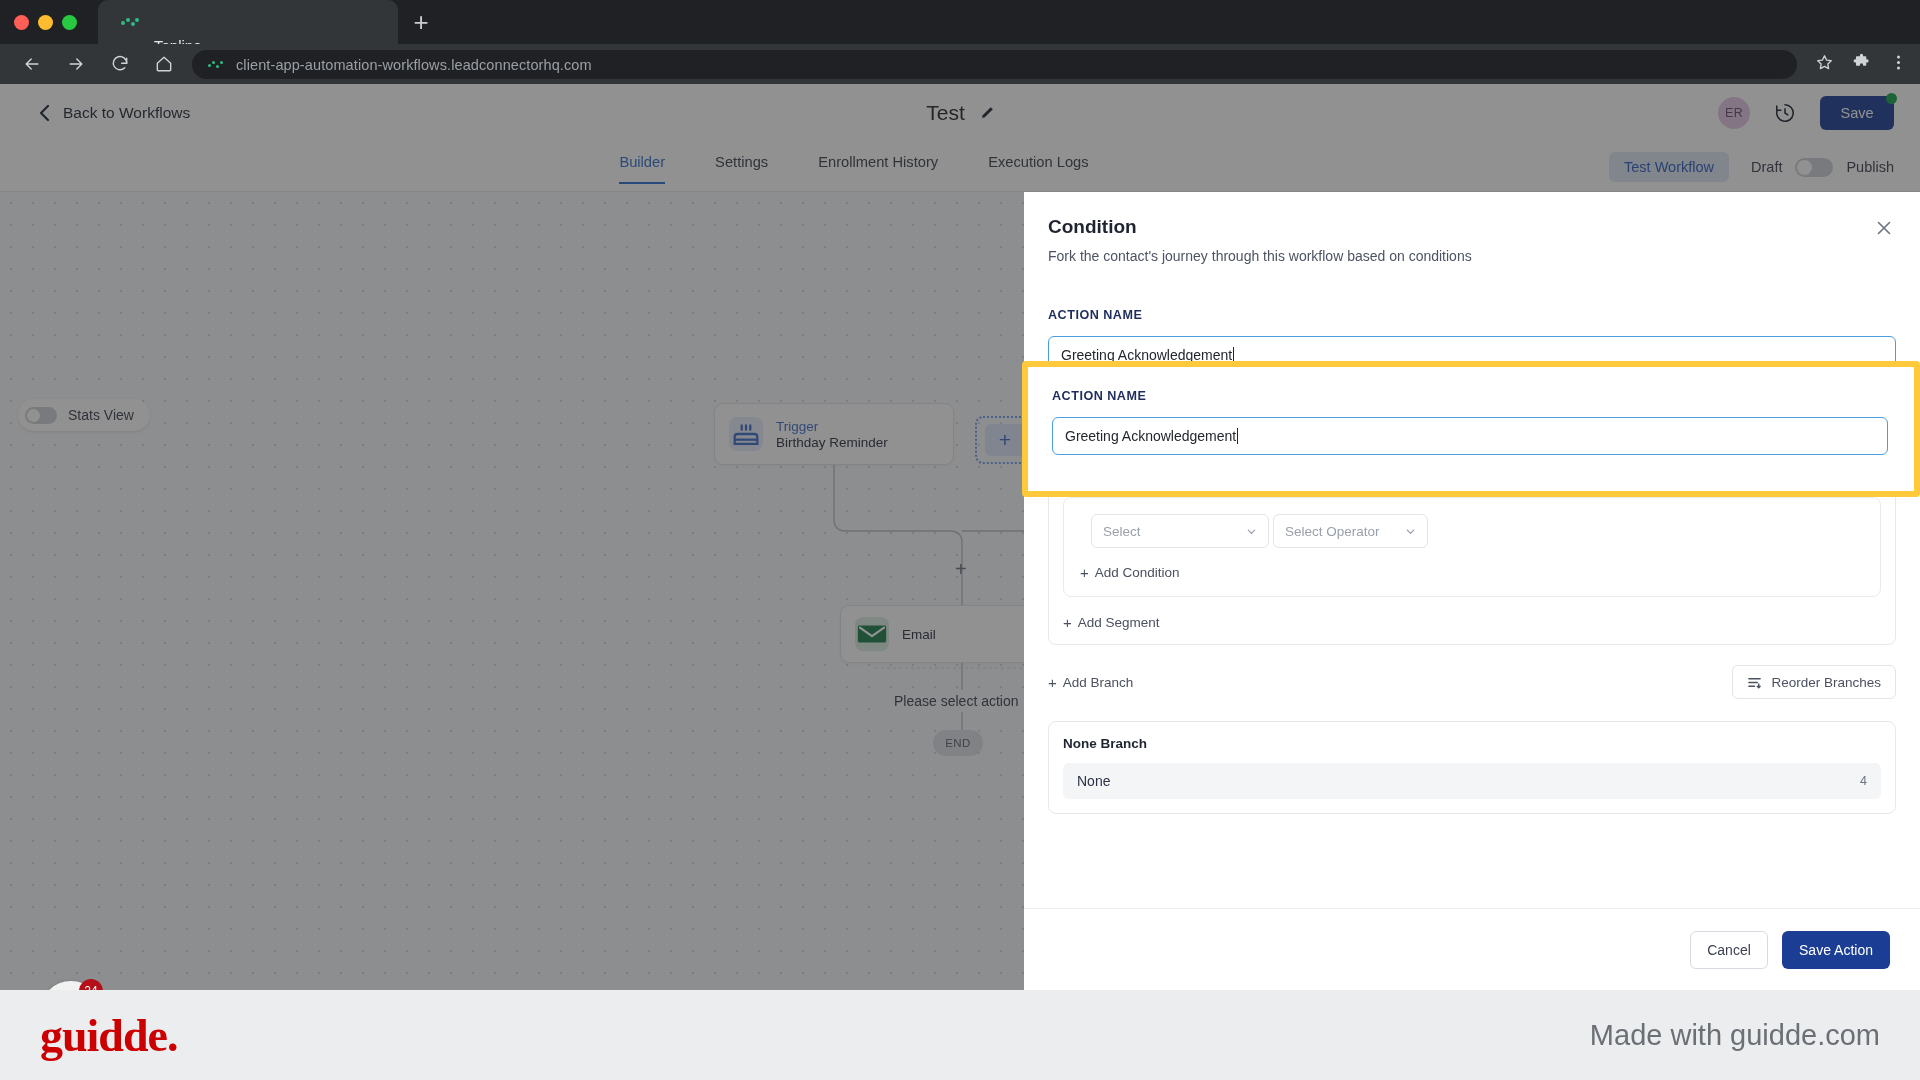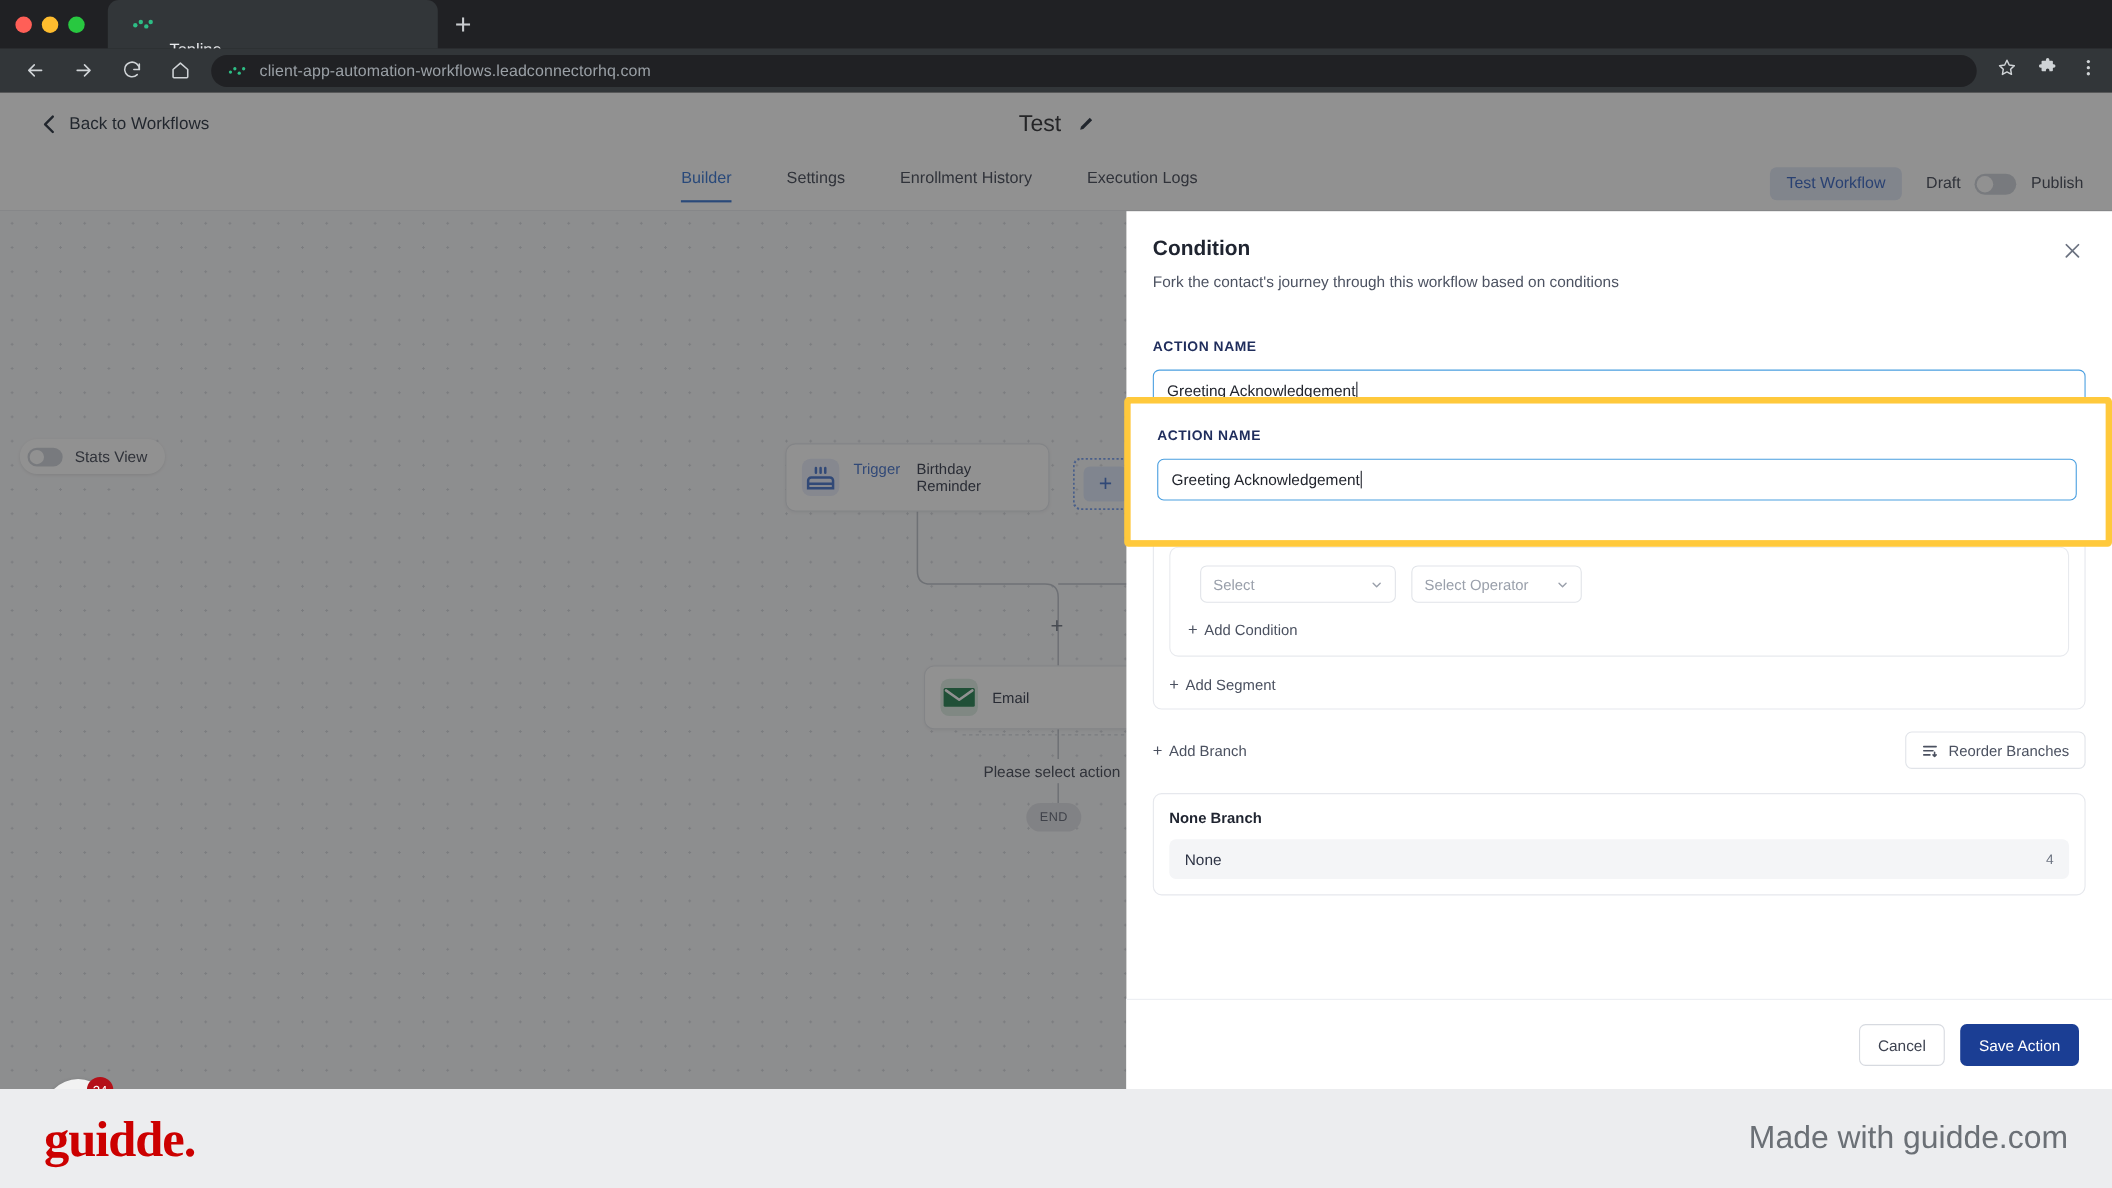--- a/index.html
+++ b/index.html
@@ -88,21 +88,21 @@
 
   .statsview { position:absolute; left:18px; top:207px; height:32px; background:#fff; border-radius:16px;
                display:flex; align-items:center; gap:11px; padding:0 16px 0 7px; box-shadow:0 1px 3px rgba(0,0,0,.10); }
   .sv-toggle { width:32px; height:17px; border-radius:9px; background:#cdd1d8; position:relative; }
   .sv-toggle .knob { position:absolute; left:2px; top:2px; width:13px; height:13px; border-radius:50%; background:#fff; }
   .sv-label { font-size:14px; color:#3d4250; }
 
   .node { position:absolute; background:#fff; border:1px solid #e2e5ea; border-radius:9px;
           display:flex; align-items:center; box-shadow:0 1px 3px rgba(16,24,40,.05); }
   .node-ico { width:34px; height:34px; border-radius:8px; display:flex; align-items:center; justify-content:center; flex:none; }
-  .node-txt { display:flex; flex-direction:row; gap:15px; }
+  .node-txt { display:flex; flex-direction:column; gap:1px; }
   .node-sub { font-size:13.5px; color:#2d3344; }
   .node-title { font-size:13.5px; color:#3f6ecb; }
 
   #trigger-node { left:714px; top:211px; width:240px; height:62px; padding:0 14px; gap:13px; }
   #trigger-node .node-ico { background:#e8ecfb; }
   #email-node { left:840px; top:413px; width:210px; height:58px; padding:0 14px; gap:13px; }
   #email-node .node-ico { background:#dcece2; }
 
   .plus-slot { position:absolute; left:975px; top:224px; width:60px; height:48px;
                border:2px dotted #6f9af0; border-radius:8px; display:flex; align-items:center; justify-content:center; }
@@ -140,21 +140,21 @@
   .branch-row { display:flex; align-items:center; gap:16px; }
   .branch-pill { flex:1; height:36px; background:#f4f5f7; border-radius:6px; display:flex; align-items:center;
                  justify-content:space-between; padding:0 14px; }
   .branch-name { font-size:14px; color:#2d3344; }
   .branch-count { font-size:12.5px; color:#6b7280; }
   .kebab { width:4px; height:18px; display:flex; flex-direction:column; justify-content:space-between; align-items:center; }
   .kebab i { width:3.4px; height:3.4px; border-radius:50%; background:#4b5160; display:block; }
   .chev { width:16px; height:16px; color:#4b5160; }
 
   .cond-box { margin-top:16px; border:1px solid #e8eaee; border-radius:8px; padding:16px; }
-  .selects { display:flex; gap:14px;padding-left:11px; }
+  .selects { display:flex; gap:4px;padding-left:11px; }
   .sel { height:34px; border:1px solid #e1e4e9; border-radius:6px; display:flex; align-items:center;
          justify-content:space-between; padding:0 11px; font-size:13.5px; color:#9aa0ab; }
   .sel.w1 { width:178px; }
   .sel.w2 { width:155px; }
   .sel .cd { width:11px; height:11px; color:#9aa0ab; }
   .add-cond { margin-top:17px; font-size:13.5px; color:#4b5160; display:flex; align-items:center; gap:6px; }
   .add-seg { margin-top:18px; font-size:13.5px; color:#4b5160; display:flex; align-items:center; gap:6px; }
   .plus-sm { font-size:15px; line-height:1; }
 
   .branch-actions { margin-top:20px; display:flex; align-items:center; justify-content:space-between; }
@@ -269,20 +269,32 @@
       <svg viewBox="0 0 13 18" fill="none" stroke="#1f2937" stroke-width="2.2">
           <path d="M10 2L3 9l7 7" stroke-linecap="round" stroke-linejoin="round"></path>
         </svg>
       <span>Back to Workflows</span>
     </div>
     <div class="apptitle">
       <span class="t">Test</span>
       <svg class="pen" viewBox="0 0 16 16" fill="#1f2937">
           <path d="M12.5 1.2l2.3 2.3-8.6 8.6-3 .7.7-3z"></path>
         </svg>
+    </div>
+    <div class="hdr-right">
+      <div class="avatar">ER</div>
+      <svg class="hist" viewBox="0 0 24 24" fill="none" stroke="#1f2937" stroke-width="1.7">
+        <path d="M12 3a9 9 0 11-8.5 6" stroke-linecap="round"></path>
+          <path d="M3 4.5V9h4.5" stroke-linecap="round" stroke-linejoin="round"></path>
+          <path d="M12 7.5V12l3 2" stroke-linecap="round"></path>
+      </svg>
+      <div class="savebtn">
+        <span>Save</span>
+        <span class="gdot"></span>
+      </div>
     </div>
   </div>
 
   <div class="tabsrow">
     <div class="tabsnav">
       <div class="navtab active">Builder</div>
       <div class="navtab">Settings</div>
       <div class="navtab">Enrollment History</div>
       <div class="navtab">Execution Logs</div>
     </div>

